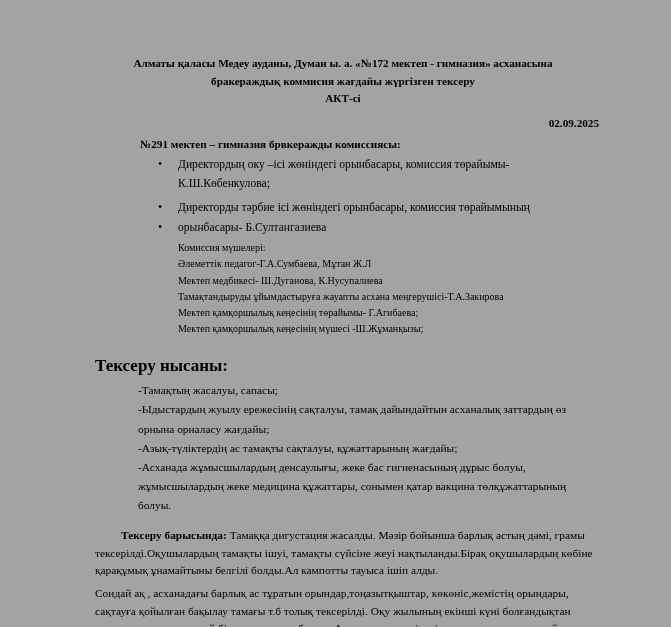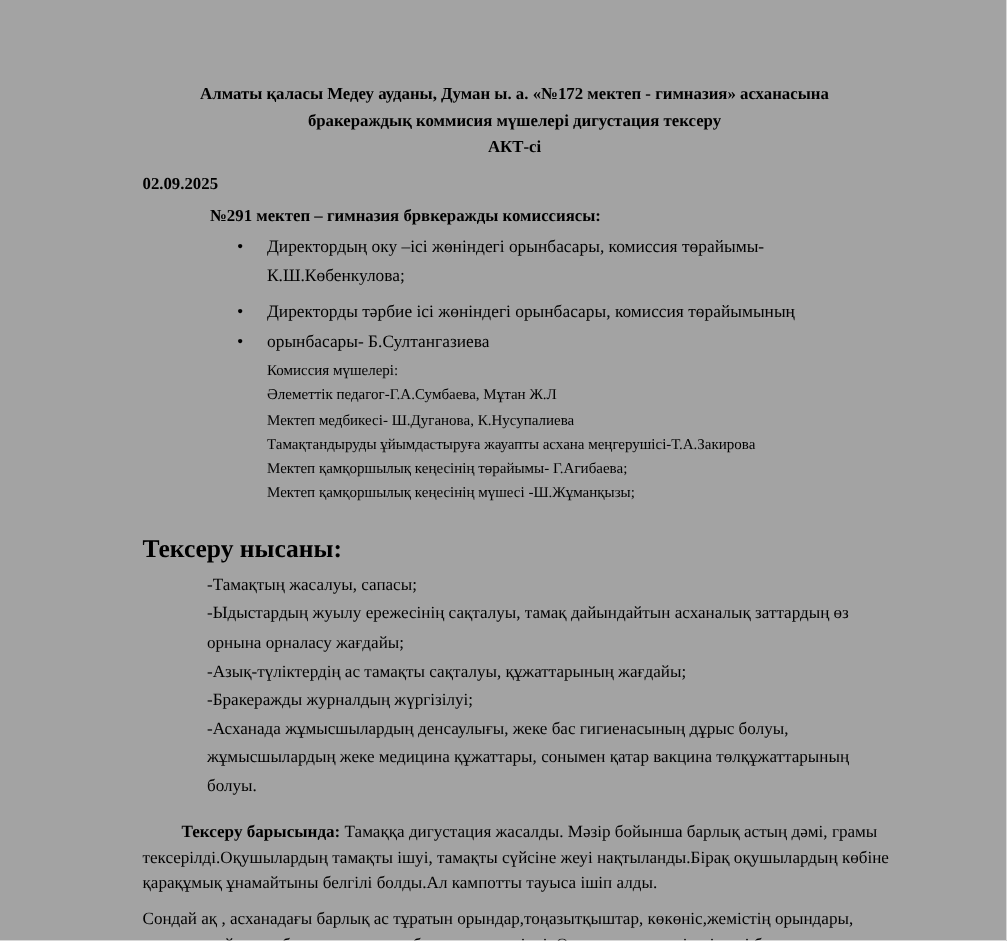--- a/index.html
+++ b/index.html
@@ -27,21 +27,21 @@
     text-align: center;
     font-weight: bold;
     font-size: 11.2px;
     line-height: 1.58;
     margin: 0 0 0 0;
     padding-right: 20px;
   }
   .title-line { display: block; }
 
   .date-line {
-    text-align: left;
+    text-align: right;
     font-weight: bold;
     font-size: 11.2px;
     margin-top: 9px;
     padding-right: 12px;
   }
 
   .commission-heading {
     font-weight: bold;
     font-size: 11.2px;
     margin-top: 9px;
@@ -107,21 +107,21 @@
     margin-top: 6px;
   }
 </style>
 </head>
 <body>
 
 <div class="page">
 
   <div class="title-block">
     <span class="title-line">Алматы қаласы Медеу ауданы, Думан ы. а. «№172 мектеп - гимназия» асханасына</span>
-    <span class="title-line">бракераждық коммисия мүшелері дигустация тексеру</span>
+    <span class="title-line">бракераждық коммисия жағдайы жүргізген тексеру</span>
     <span class="title-line">АКТ-сі</span>
   </div>
 
   <div class="date-line">02.09.2025</div>
 
   <div class="commission-heading">№291 мектеп – гимназия брвкеражды комиссиясы:</div>
 
   <ul class="bullets">
     <li>Директордың оку –ісі жөніндегі орынбасары, комиссия төрайымы- К.Ш.Көбенкулова;</li>
     <li class="tight">Директорды тәрбие ісі жөніндегі орынбасары,  комиссия төрайымының</li>
@@ -137,21 +137,20 @@
     <span class="ln">Мектеп қамқоршылық кеңесінің мүшесі -Ш.Жұманқызы;</span>
   </div>
 
   <div class="section-title">Тексеру нысаны:</div>
 
   <div class="dash-list">
     <span class="ln">-Тамақтың жасалуы, сапасы;</span>
     <span class="ln">-Ыдыстардың жуылу ережесінің сақталуы, тамақ дайындайтын асханалық заттардың өз</span>
     <span class="ln cont">орнына орналасу жағдайы;</span>
     <span class="ln">-Азық-түліктердің ас тамақты сақталуы, құжаттарының жағдайы;</span>
-    <span class="ln">-Бракеражды журналдың жүргізілуі;</span>
     <span class="ln">-Асханада жұмысшылардың денсаулығы, жеке бас гигиенасының дұрыс болуы,</span>
     <span class="ln cont">жұмысшылардың жеке медицина құжаттары, сонымен қатар вакцина төлқұжаттарының</span>
     <span class="ln cont">болуы.</span>
   </div>
 
   <div class="para indent-first"><b>Тексеру барысында:</b><span> Тамаққа дигустация жасалды. Мәзір бойынша барлық астың дәмі, грамы тексерілді.Оқушылардың тамақты ішуі, тамақты сүйсіне жеуі нақтыланды.Бірақ оқушылардың көбіне қарақұмық ұнамайтыны белгілі болды.Ал кампотты тауыса ішіп алды.</span></div>
 
   <div class="para-2">Сондай ақ , асханадағы барлық ас тұратын орындар,тоңазытқыштар, көкөніс,жемістің орындары, сақтауға қойылған бақылау тамағы т.б толық тексерілді. Оқу жылының екінші күні болғандықтан оқушылар орнын таппай біраз шатасулар болды. Асхана қызметшілері тамақты уақытында қойып үлгермеу болды. Асхана арендаторына ескерту жасалды.</div>
 
 </div>

